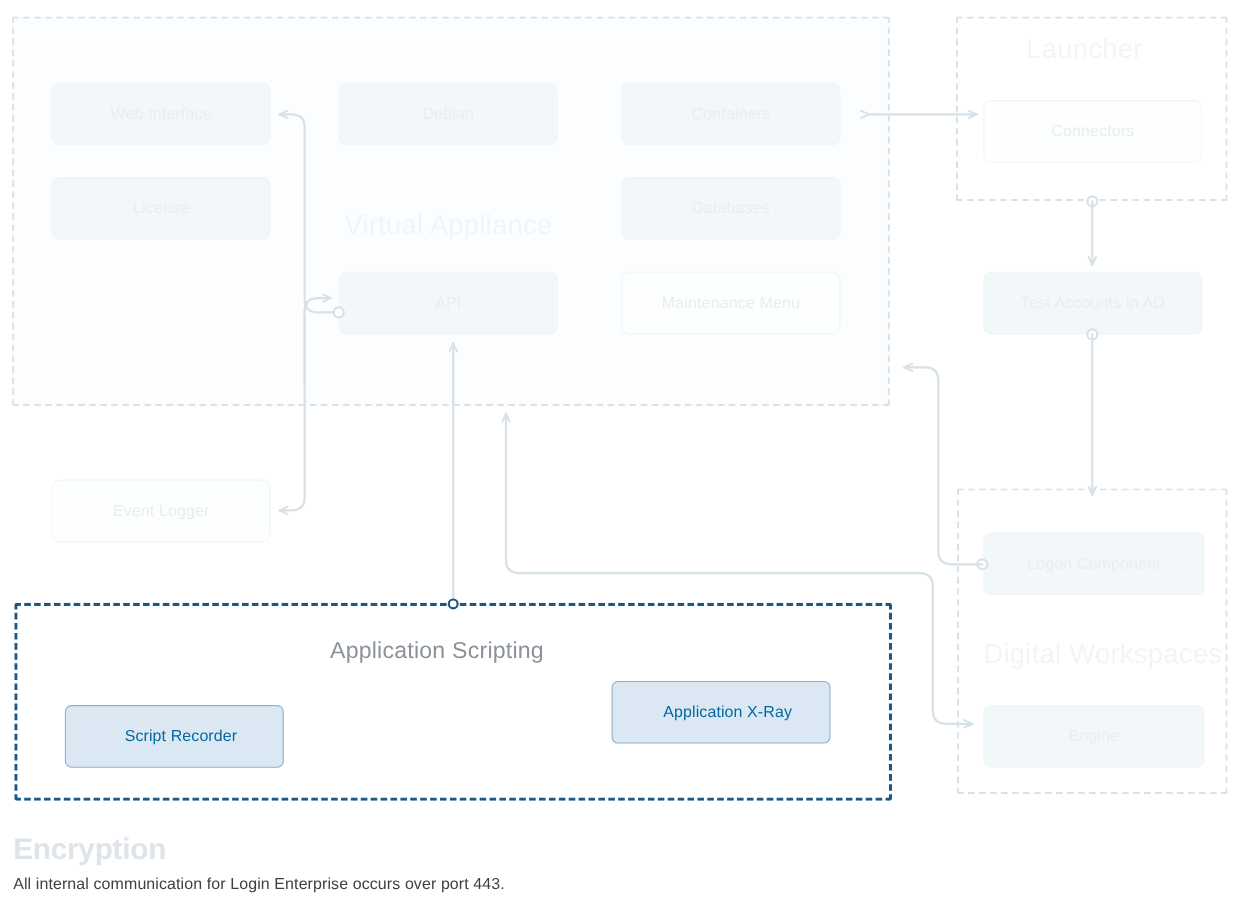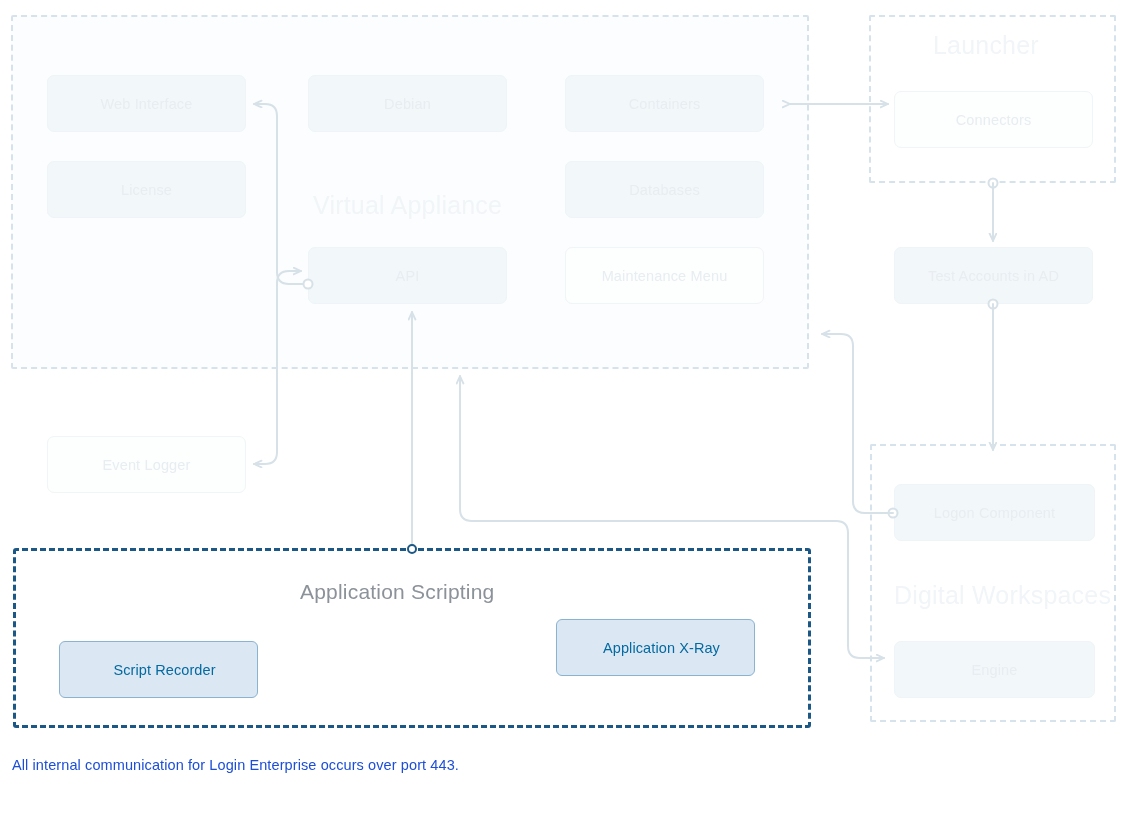--- a/index.html
+++ b/index.html
@@ -102,21 +102,21 @@
   #footer { position: absolute; left: 12px; }
   .foot-title {
     font-size: 27px;
     font-weight: bold;
     color: #dde5eb;
     margin: 0 0 8px 0;
     letter-spacing: -.2px;
   }
   .foot-sub {
     font-size: 14.5px;
-    color: #1d4ed8;
+    color: #404040;
     margin: 0;
     letter-spacing: .1px;
   }
 </style>
 </head>
 <body>
 
 <div id="stage">
 
   <div class="group tinted" style="left:11px; top:15px; width:798px; height:354px;">
@@ -205,16 +205,17 @@
     <path class="wire" d="M993,183 L993,241" marker-end="url(#arw)"></path>
 
     <circle class="dot" cx="993" cy="304" r="4.5"></circle>
     <path class="wire" d="M993,304 L993,450" marker-end="url(#arw)"></path>
 
     <circle class="dot" cx="893" cy="513" r="4.5"></circle>
     <path class="wire" d="M893,513 L865,513 Q853,513 853,501 L853,346 Q853,334 841,334 L822,334" marker-end="url(#arw)"></path>
   </svg>
 
   <div id="footer" style="top:757px;">
+    <p class="foot-title">Encryption</p>
     <p class="foot-sub">All internal communication for Login Enterprise occurs over port 443.</p>
   </div>
 
 </div>
 
 </body></html>

